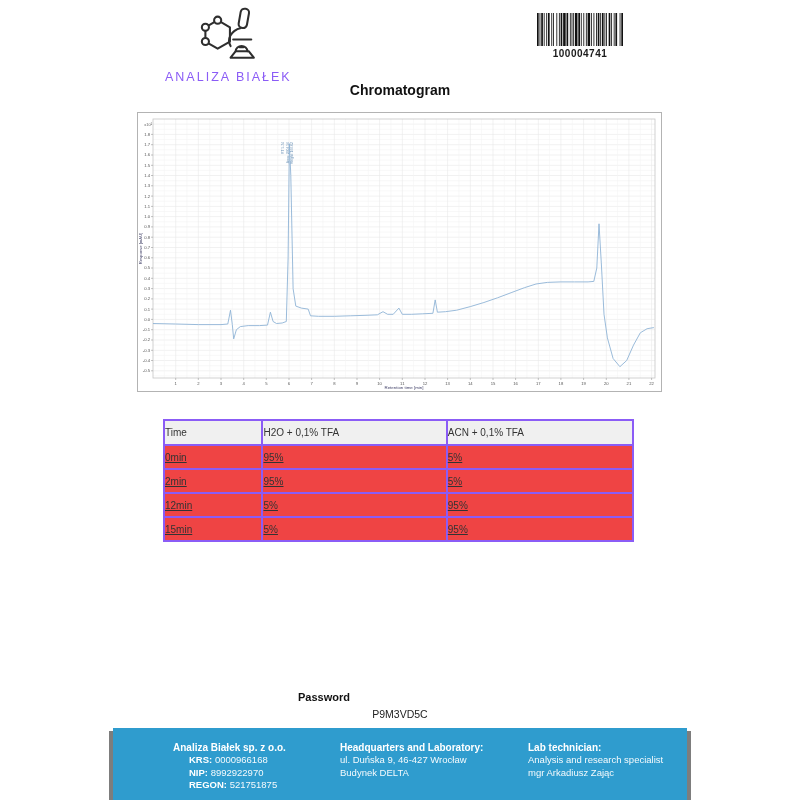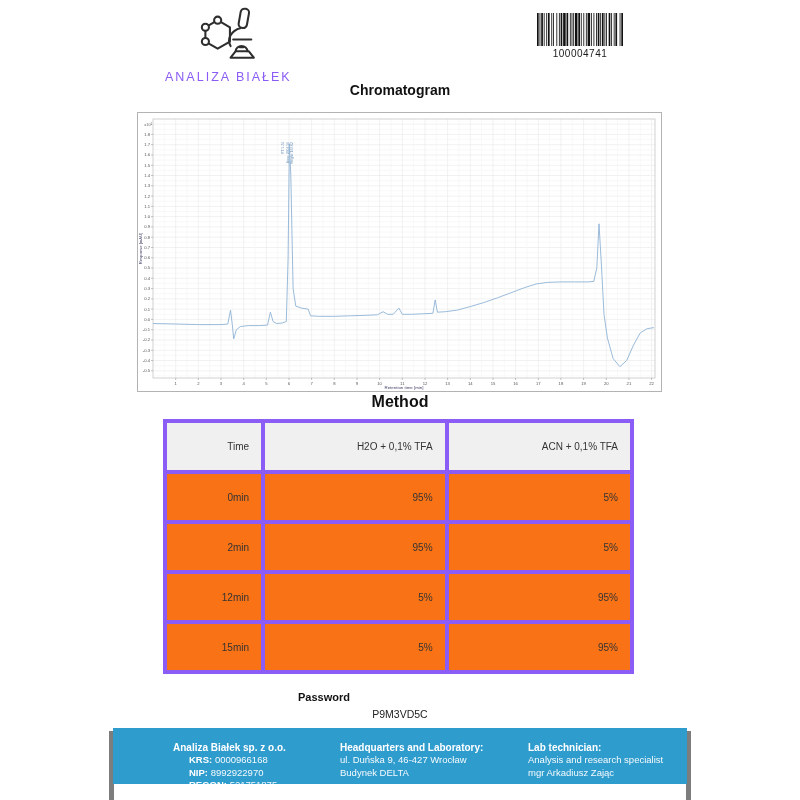--- a/index.html
+++ b/index.html
@@ -3,49 +3,49 @@
 <meta charset="utf-8">
 <style>
   html,body{margin:0;padding:0;background:#ffffff;}
   .page{position:relative;width:800px;height:800px;background:#ffffff;overflow:hidden;
         font-family:"Liberation Sans",sans-serif;color:#222;}
   
   .logo-block{position:absolute;left:165px;top:6px;width:125px;text-align:center;}
   .logo-icon{display:block;margin:0 auto;}
   .logo-label{margin-top:2px;font-size:12.5px;letter-spacing:2px;color:#8b5cf6;white-space:nowrap;}
   
-  .barcode-block{position:absolute;left:528px;top:13px;width:104px;text-align:center;}
+  .barcode-block{position:absolute;left:528px;top:13px;width:104px;text-align:center;font-weight:bold;}
   .barcode-num{margin-top:2px;font-size:10px;color:#1a1a1a;letter-spacing:0.5px;}
   
   .chart-title{position:absolute;left:0;top:82px;width:800px;text-align:center;
                font-size:14px;font-weight:bold;color:#111;}
   .method-title{position:absolute;left:0;top:393px;width:800px;text-align:center;
                 font-size:16px;font-weight:bold;color:#111;}
   
   .chart-box{position:absolute;left:137px;top:112px;width:525px;height:280px;
              border:1px solid #b3b3b3;box-sizing:border-box;background:#fff;}
   .chart-box svg{display:block;}
   .chart-box text{font-family:"Liberation Sans",sans-serif;}
   
   .method-table{position:absolute;left:163px;top:419px;width:471px;border-collapse:collapse;
                 font-size:10px;color:#333;table-layout:fixed;}
-  .method-table th,.method-table td{border:4px solid #8b5cf6;text-align:right;
-                font-weight:normal;padding:12px;}
+  .method-table th,.method-table td{border:2px solid #8b5cf6;text-align:left;
+                font-weight:normal;padding:0;}
   .method-table th{background:#f0f0f0;height:23px;}
-  .method-table td{height:22px;background:#f97316;}
+  .method-table td{height:22px;background:#ef4444;text-decoration:underline;}
   
   .password-label{position:absolute;left:0;top:691px;width:648px;text-align:center;
                   font-size:11px;font-weight:bold;color:#111;}
   .password-value{position:absolute;left:0;top:708px;width:800px;text-align:center;
                   font-size:10.5px;color:#222;}
   
   .footer-shadow{position:absolute;top:731px;width:5px;height:69px;background:#7d7d7d;}
   .fs-left{left:109px;}
   .fs-right{left:686px;}
-  .footer{position:absolute;left:113px;top:728px;width:574px;height:56px;color:#fff;}
+  .footer{position:absolute;left:113px;top:728px;width:574px;height:72px;color:#fff;}
   .f-col{position:absolute;top:13px;}
   .f-col1{left:60px;}
   .f-col2{left:227px;}
   .f-col3{left:415px;}
   .f-title{font-size:10px;font-weight:bold;line-height:13px;white-space:nowrap;}
   .f-line{font-size:9.5px;line-height:12.5px;color:rgba(255,255,255,0.95);white-space:nowrap;}
   .f-b{font-weight:bold;color:#fff;padding-left:16px;}
 </style>
 </head>
 <body>
@@ -303,21 +303,20 @@
         <text x="513.6" y="272" text-anchor="middle" font-size="4.2" fill="#555">22</text>
         <text x="14" y="13" text-anchor="end" font-size="4" fill="#666">x10²</text>
         <text x="266" y="276" text-anchor="middle" font-size="4.4" fill="#44446a">Retention time [min]</text>
         <text x="4" y="135.5" text-anchor="middle" font-size="4.2" fill="#44446a" transform="rotate(-90 4 135.5)">Response [mAU]</text>
         <text x="146.4" y="29" text-anchor="end" font-size="3.4" fill="#6e94b8" transform="rotate(-90 146.4 29)">RT 5.74</text>
         <text x="150.9" y="29" text-anchor="end" font-size="3.4" fill="#6e94b8" transform="rotate(-90 150.9 29)">Area: 2604.56</text>
         <text x="155.4" y="29" text-anchor="end" font-size="3.4" fill="#6e94b8" transform="rotate(-90 155.4 29)">Height: 166.02</text>
       </svg>
   </div>
 
-  <div class="method-title">Method</div>
   <table class="method-table">
     <colgroup>
         <col style="width:21%">
         <col style="width:39.3%">
         <col style="width:39.7%">
       </colgroup>
     <thead>
         <tr id="m-head">
           <th>Time</th>
           <th>H2O + 0,1% TFA</th>

